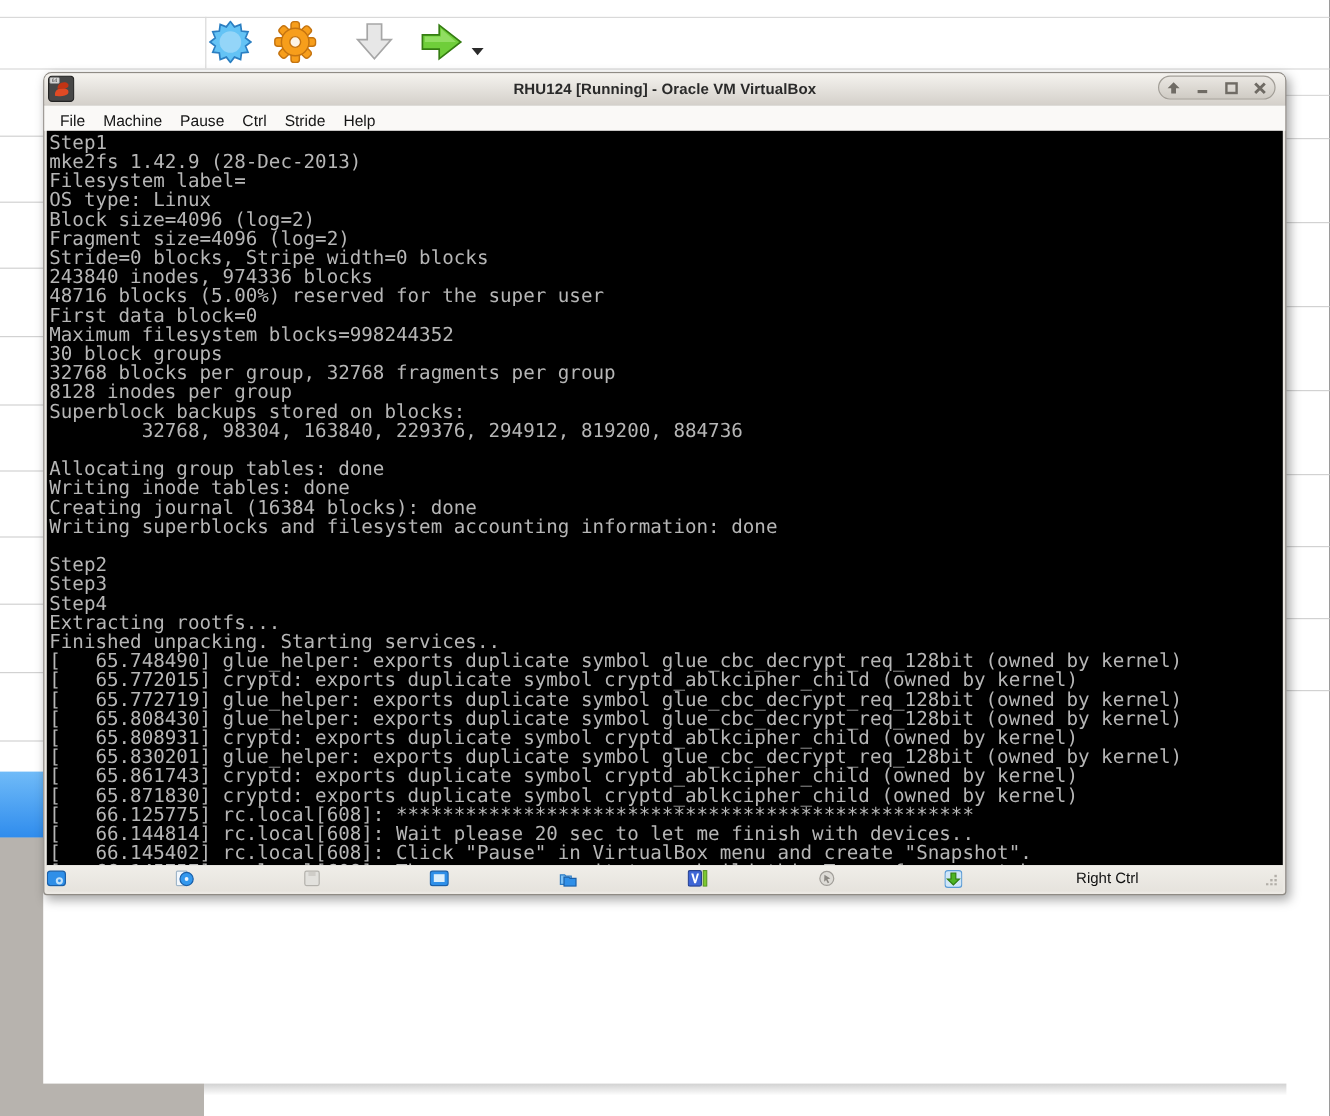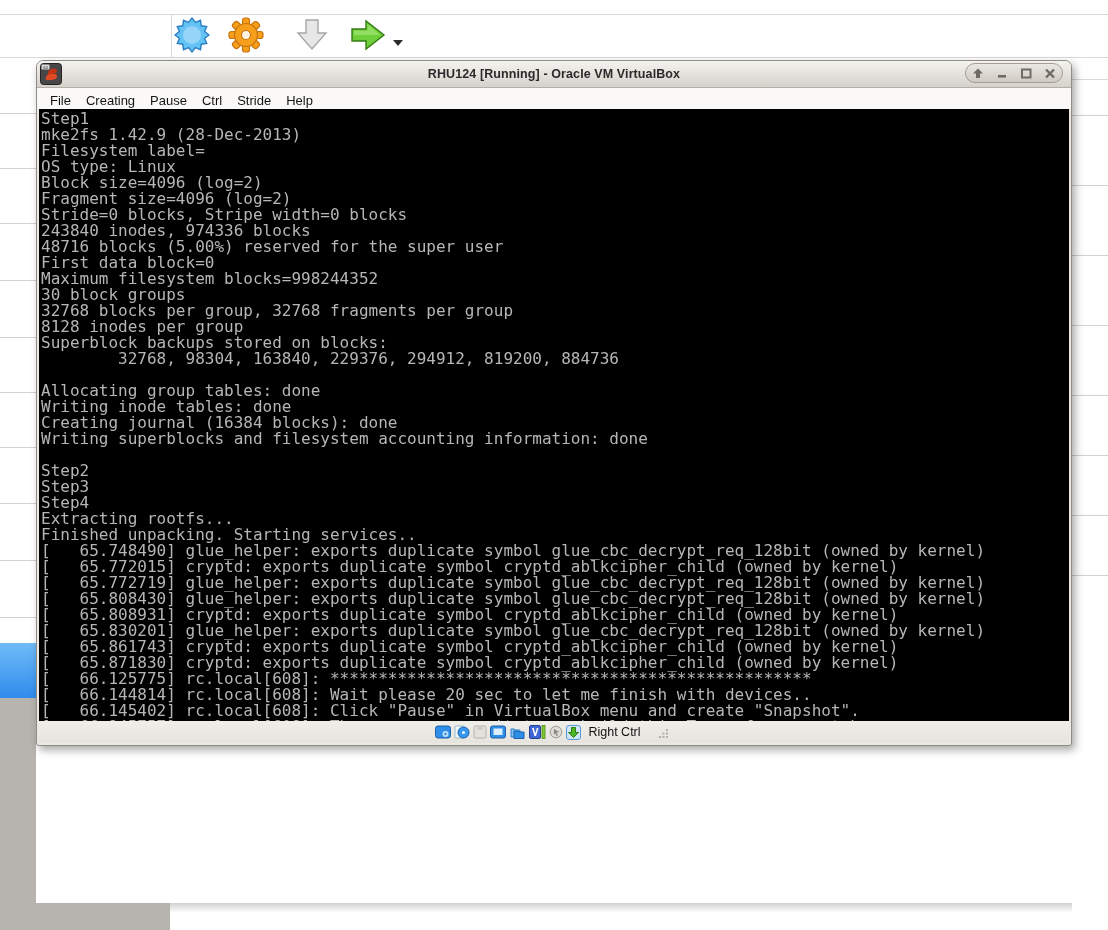--- a/index.html
+++ b/index.html
@@ -53,21 +53,21 @@
   .menu-item{padding:1px 1px;}
   .terminal-wrap{flex:1;margin:0 2px;background:#000;overflow:hidden;}
   .terminal{
     margin:0;padding:2px 0 0 2px;
     font-family:"DejaVu Sans Mono",monospace;font-size:16px;line-height:16px;
     color:#b6b6b6;white-space:pre;
   }
   .statusbar{
     height:22px;flex:0 0 22px;margin:0 2px 2px 2px;
     background:linear-gradient(#f0eee9,#e6e3dd);
-    display:flex;align-items:center;justify-content:center;gap:3px;padding:0 3px 0 0;
+    display:flex;align-items:center;justify-content:space-between;gap:3px;padding:0 3px 0 0;
   }
   .sb-icon{display:flex;align-items:center;}
   .hostkey-label{font-size:12.5px;color:#111;margin:0 14px 0 4px;}
   .grip{margin-right:1px;}
 </style>
 </head>
 <body>
 
 <div>
   <div class="hline" style="left:0;right:0;top:14px;"></div>
@@ -153,21 +153,21 @@
       <span class="ctrl-btn">
         <svg width="14" height="13" viewBox="0 0 14 13">
             <path d="M3 2.5 L11 10.5 M11 2.5 L3 10.5" stroke="#6f6b64" stroke-width="2.4"></path>
           </svg>
       </span>
     </div>
   </div>
 
   <div class="menubar">
     <span class="menu-item">File</span>
-    <span class="menu-item">Creating</span>
+    <span class="menu-item">Machine</span>
     <span class="menu-item">Pause</span>
     <span class="menu-item">Ctrl</span>
     <span class="menu-item">Stride</span>
     <span class="menu-item">Help</span>
   </div>
 
   <div class="terminal-wrap">
     <pre class="terminal">Step1
 mke2fs 1.42.9 (28-Dec-2013)
 Filesystem label=

